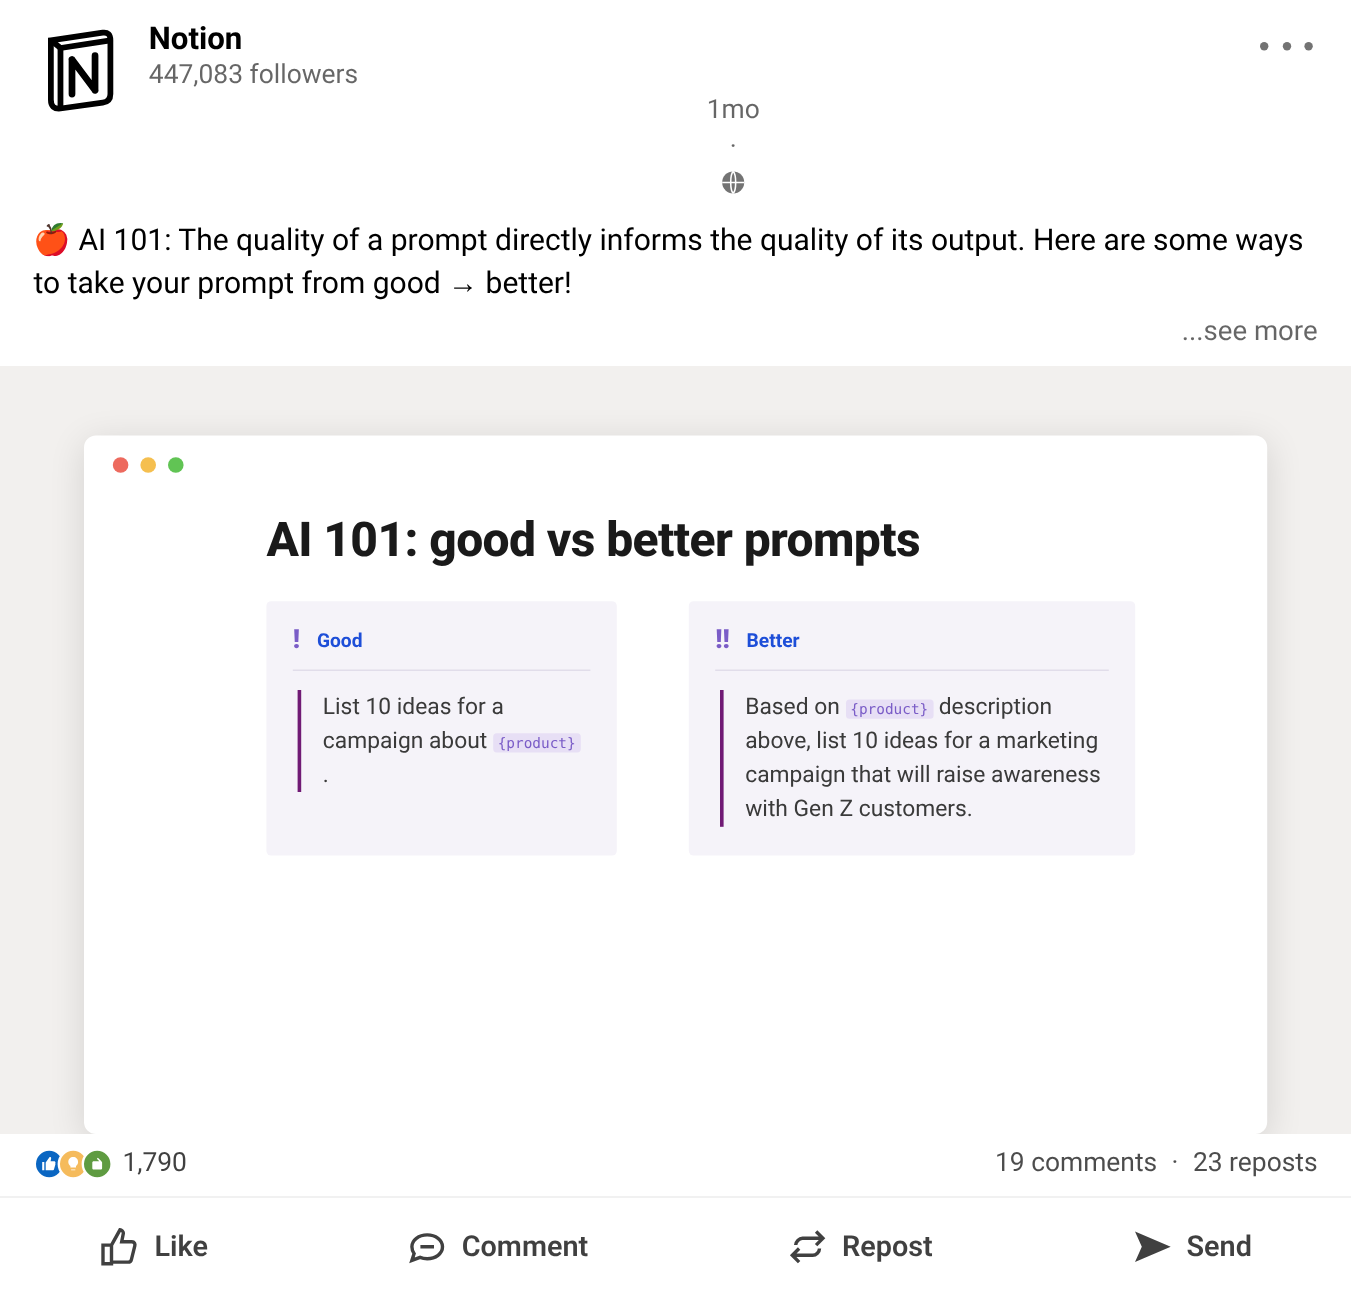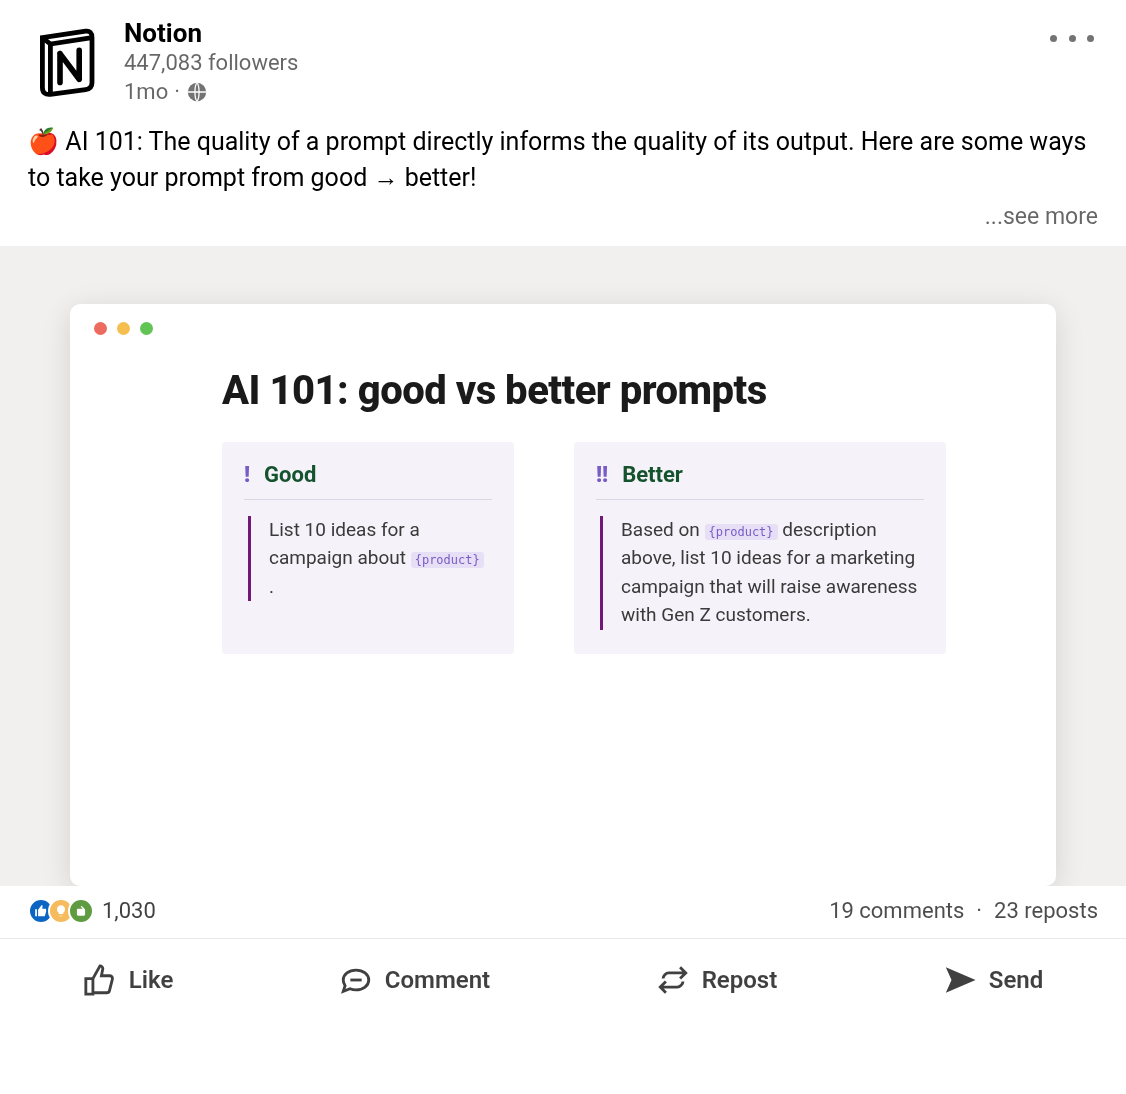--- a/index.html
+++ b/index.html
@@ -5,21 +5,21 @@
   * { box-sizing: border-box; margin: 0; padding: 0; }
   body {
     font-family: -apple-system, BlinkMacSystemFont, "Segoe UI", Roboto, Helvetica, Arial, sans-serif;
     background: #fff;
     width: 1126px;
     color: #000;
   }
   .post { width: 100%; }
   .header {
     display: flex;
-    align-items: center;
+    align-items: flex-start;
     padding: 16px 28px 8px 28px;
     position: relative;
   }
   .avatar {
     width: 80px;
     height: 80px;
     border-radius: 4px;
     display: flex;
     align-items: center;
     justify-content: center;
@@ -38,20 +38,21 @@
     color: rgba(0,0,0,0.6);
     margin-top: 2px;
   }
   .actor-meta {
     font-size: 22px;
     color: rgba(0,0,0,0.6);
     margin-top: 4px;
     display: flex;
     align-items: center;
     gap: 6px;
+    flex-direction: column;
   }
   .globe-icon {
     width: 22px; height: 22px;
     display: inline-flex;
     align-items: center;
     justify-content: center;
   }
   .more-btn {
     position: absolute;
     top: 24px;
@@ -130,23 +131,23 @@
     border-bottom: 1px solid #dcd7e6;
     padding-bottom: 12px;
     margin-bottom: 16px;
   }
   .excl {
     color: #7a5cc7;
     font-weight: 900;
     font-size: 22px;
   }
   .card-title {
-    font-size: 22px;
+    font-size: 16px;
     font-weight: 700;
-    color: #14532d;
+    color: #1d4ed8;
   }
   .card-body {
     border-left: 3px solid #701a75;
     padding-left: 18px;
     margin-left: 4px;
     font-size: 19px;
     line-height: 1.5;
     color: #3a3a3a;
     margin-top: 13px;
   }
@@ -302,21 +303,21 @@
           <svg viewBox="0 0 24 24" width="14" height="14" fill="#fff">
               <path d="M9 21h6v-1H9v1zm3-19C8 2 5 5 5 9c0 2.4 1.2 4.5 3 5.7V17h8v-2.3c1.8-1.2 3-3.3 3-5.7 0-4-3-7-7-7z"></path>
             </svg>
         </div>
         <div class="ricon clap">
           <svg viewBox="0 0 24 24" width="14" height="14" fill="#fff">
               <path d="M18 8l-5-5-1.5 1.5L15 8H7c-1.1 0-2 .9-2 2v8c0 1.1.9 2 2 2h10c1.1 0 2-.9 2-2v-8c0-1.1-.9-2-2-2h1z"></path>
             </svg>
         </div>
       </div>
-      <span>1,030</span>
+      <span>1,790</span>
     </div>
     <div class="count-right">
       <span>19 comments</span>
       <span>·</span>
       <span>23 reposts</span>
     </div>
   </div>
 
   <div class="actions">
     <div class="action-btn">

